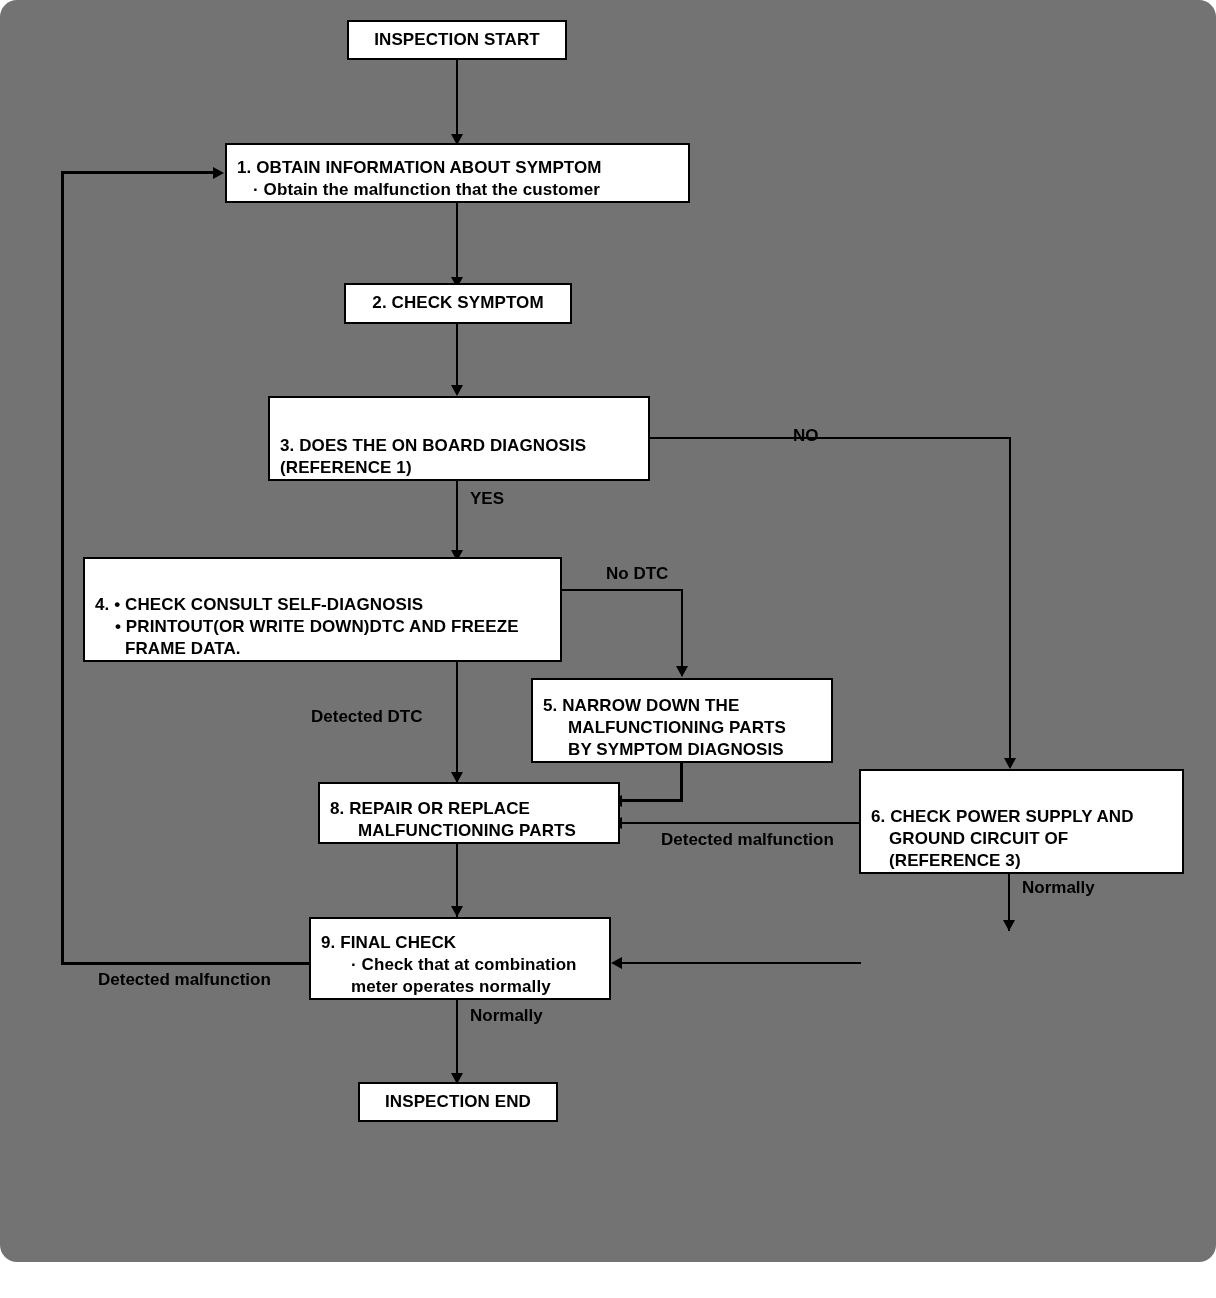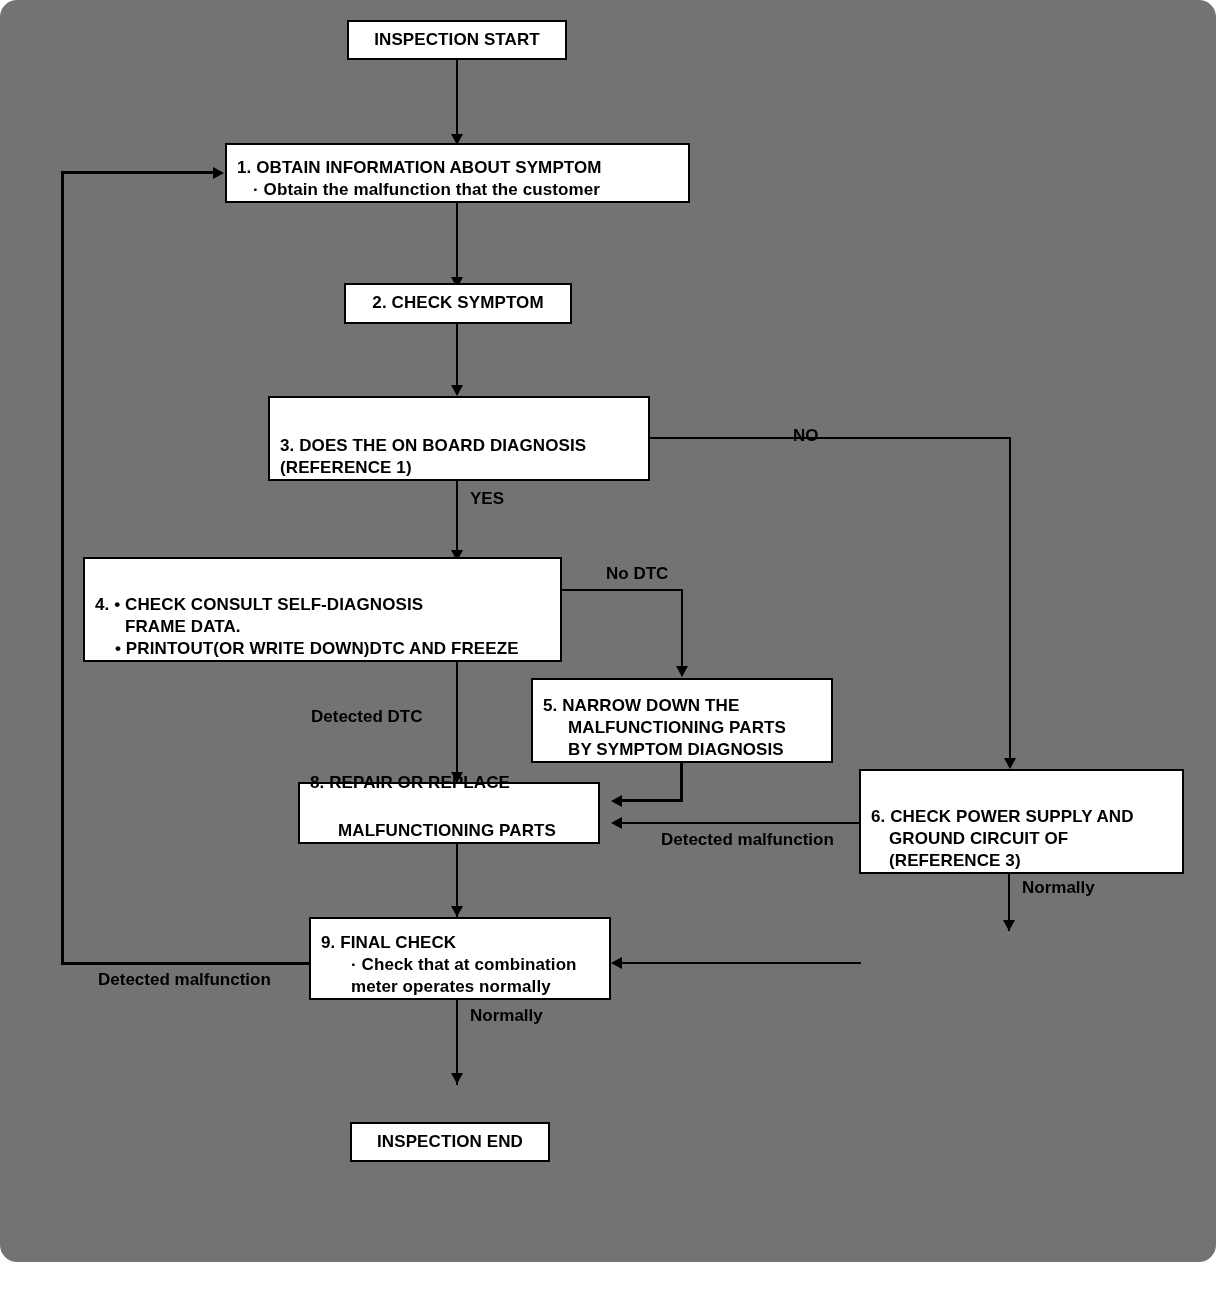--- a/index.html
+++ b/index.html
@@ -112,22 +112,22 @@
   <div class="v" style="left:1009px; top:437px; height:323px;"></div>
   <div class="arrow down" style="left:1004px; top:758px;"></div>
   <div class="elabel" style="left:755px; top:426px;margin-left:38px;">NO</div>
 
   <div class="v" style="left:456px; top:481px; height:75px;"></div>
   <div class="arrow down" style="left:451px; top:550px;"></div>
   <div class="elabel" style="left:470px; top:489px;">YES</div>
 
   <div class="node pad" style="left:83px; top:557px; width:479px; height:105px;">
     <div class="line">4. • CHECK CONSULT SELF-DIAGNOSIS</div>
+    <div class="line" style="padding-left:20px;">• PRINTOUT(OR WRITE DOWN)DTC AND FREEZE</div>
     <div class="line" style="padding-left:30px;">FRAME DATA.</div>
-    <div class="line" style="padding-left:20px;">• PRINTOUT(OR WRITE DOWN)DTC AND FREEZE</div>
   </div>
 
   <div class="h" style="left:562px; top:589px; width:121px;"></div>
   <div class="v" style="left:681px; top:589px; height:87px;"></div>
   <div class="arrow down" style="left:676px; top:666px;"></div>
   <div class="elabel mixedcase" style="left:606px; top:564px;">No DTC</div>
 
   <div class="v" style="left:456px; top:662px; height:124px;"></div>
   <div class="arrow down" style="left:451px; top:772px;"></div>
   <div class="elabel mixedcase" style="left:311px; top:707px;">Detected DTC</div>
@@ -145,21 +145,21 @@
   <div class="node pad" style="left:859px; top:769px; width:325px; height:105px;">
     <div class="line">6. CHECK POWER SUPPLY AND</div>
     <div class="line" style="padding-left:18px;">GROUND CIRCUIT OF</div>
     <div class="line" style="padding-left:18px;">(REFERENCE 3)</div>
   </div>
 
   <div class="h" style="left:622px; top:822px; width:239px;"></div>
   <div class="arrow left" style="left:611px; top:817px;"></div>
   <div class="elabel mixedcase" style="left:661px; top:830px;">Detected malfunction</div>
 
-  <div class="node pad" style="left:298px; top:782px; width:302px; height:62px;gap:26px;">
+  <div class="node pad" style="left:318px; top:782px; width:302px; height:62px;">
     <div class="line">8. REPAIR OR REPLACE</div>
     <div class="line" style="padding-left:28px;">MALFUNCTIONING PARTS</div>
   </div>
 
   <div class="v" style="left:456px; top:844px; height:74px;"></div>
   <div class="arrow down" style="left:451px; top:906px;"></div>
 
   <div class="v" style="left:1008px; top:874px; height:57px;"></div>
   <div class="arrow down" style="left:1003px; top:920px;"></div>
   <div class="elabel mixedcase" style="left:1022px; top:878px;">Normally</div>
@@ -177,17 +177,17 @@
   <div class="h thick" style="left:61px; top:962px; width:250px;"></div>
   <div class="v thick" style="left:61px; top:171px; height:793px;"></div>
   <div class="h thick" style="left:61px; top:171px; width:155px;"></div>
   <div class="arrow right" style="left:213px; top:167px;"></div>
   <div class="elabel mixedcase" style="left:98px; top:970px;">Detected malfunction</div>
 
   <div class="v" style="left:456px; top:1000px; height:85px;"></div>
   <div class="arrow down" style="left:451px; top:1073px;"></div>
   <div class="elabel mixedcase" style="left:470px; top:1006px;">Normally</div>
 
-  <div class="node center" style="left:350px; top:1082px; width:200px; height:40px;margin-top:40px;">
+  <div class="node center" style="left:358px; top:1082px; width:200px; height:40px;">
     <div class="line">INSPECTION END</div>
   </div>
 
 </div>
 
 </body></html>

